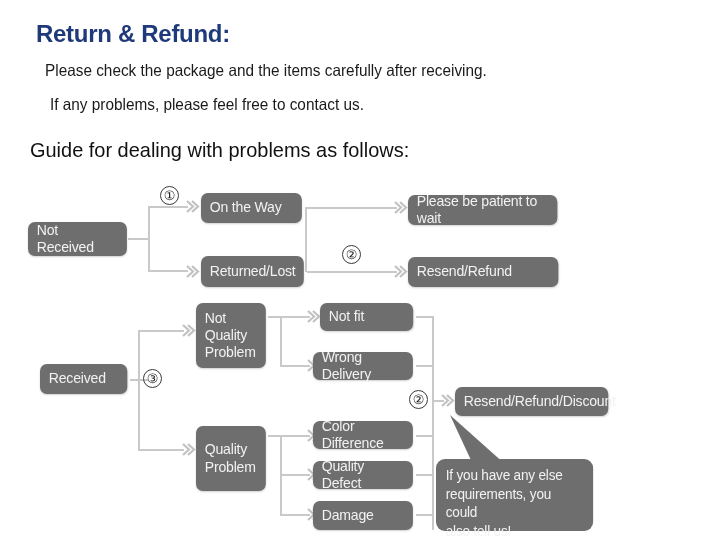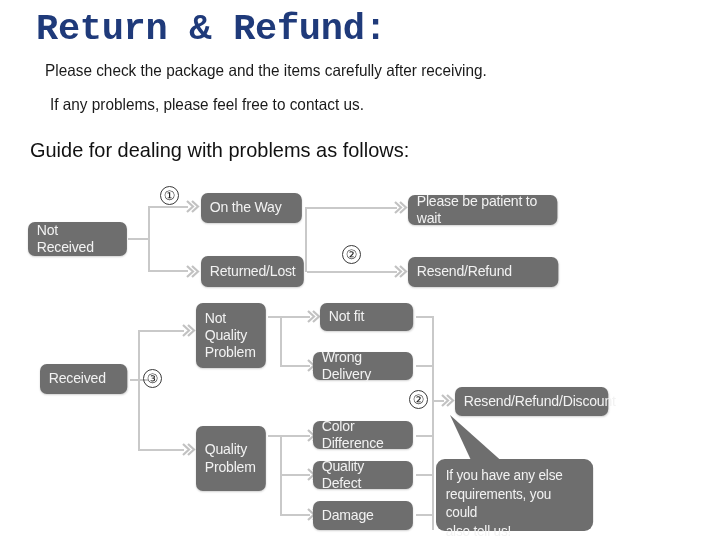--- a/index.html
+++ b/index.html
@@ -7,24 +7,24 @@
     width:716px;height:536px;
     background:#ffffff;
     font-family:"Liberation Sans", sans-serif;
     overflow:hidden;
     position:relative;
   }
   #page{position:relative;width:716px;height:536px;overflow:hidden;}
 
   .title{
     position:absolute;
-    left:36px; top:8px;
-    font-family:Liberation Mono, monospace;
+    left:36px; top:20px;
+    font-family:Liberation Sans, sans-serif;
     font-weight:bold;
-    font-size:37px;
+    font-size:24px;
     letter-spacing:-0.3px;
     color:#1f3a7a;
     white-space:nowrap;
   }
   .intro{
     position:absolute;
     font-family:"Liberation Sans", sans-serif;
     font-size:16.5px;
     color:#1a1a1a;
     white-space:nowrap;

